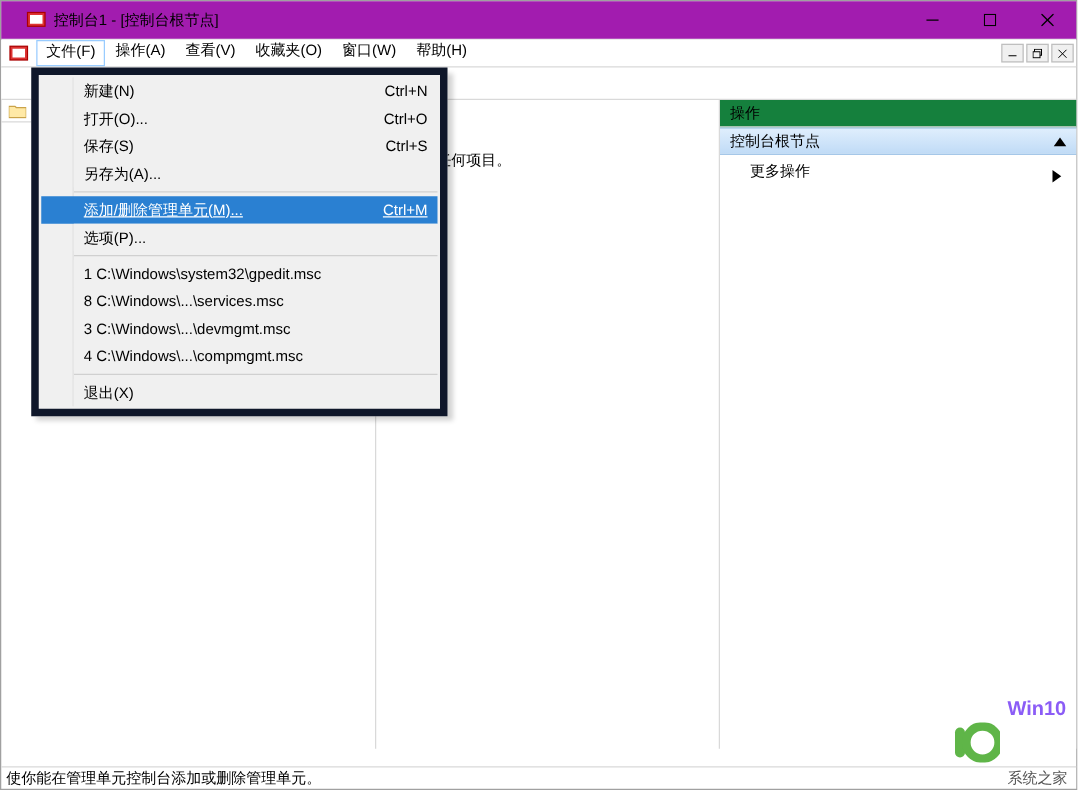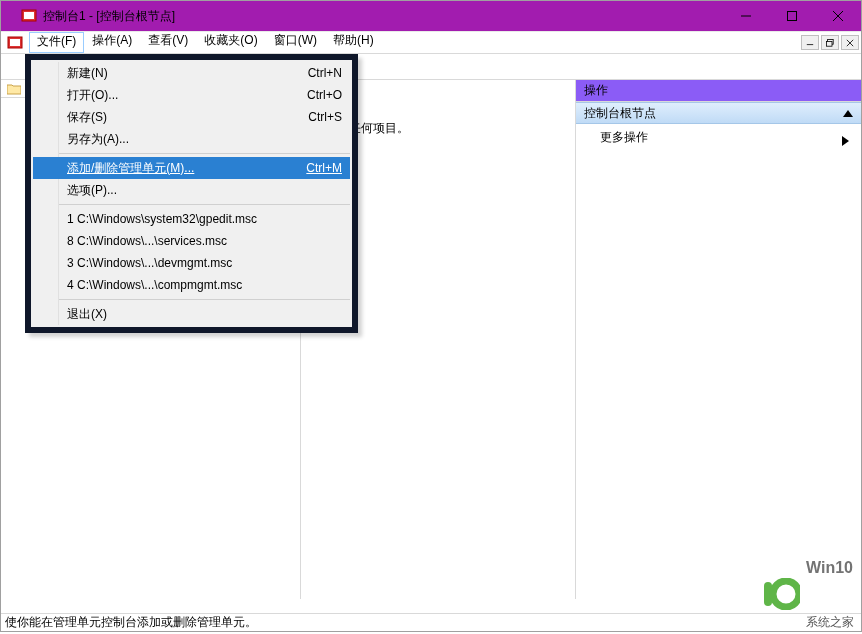--- a/index.html
+++ b/index.html
@@ -16,40 +16,40 @@
     .menu-item.active { background: #cce8ff00; border: 1px solid #99ccff; padding: 0 7px; }
     .menu-right { margin-left: auto; display: flex; align-items: center; padding-right: 2px; gap: 0; }
     .mini-btn { width: 18px; height: 15px; border: 1px solid #bfbfbf; margin-left: 2px; display: flex; align-items: center; justify-content: center; background: #f0f0f0; }
     .toolbar { height: 26px; border-bottom: 1px solid #d9d9d9; background: #fff; }
     .content { flex: 1; display: flex; min-height: 0; }
     .left-pane { width: 300px; border-right: 1px solid #d9d9d9; display: flex; flex-direction: column; }
     .tree-hdr { height: 18px; border-bottom: 1px solid #d9d9d9; display:flex; align-items:center; padding-left:6px; }
     .tree-hdr .folder-icon { width:14px; height:12px; margin-right:4px;}
     .mid-pane { flex: 1; position: relative; display: flex; align-items: flex-start; justify-content: flex-start; padding-top: 40px; color: #000; }
     .right-pane { width: 286px; border-left: 1px solid #d9d9d9; background: #fff; display: flex; flex-direction: column; }
-    .right-hdr { height: 22px; background: #8b5cf6; border-bottom: 1px solid #d9d9d9; display:flex; align-items:center; padding-left:8px; font-weight: normal; }
+    .right-hdr { height: 22px; background: #15803d; border-bottom: 1px solid #d9d9d9; display:flex; align-items:center; padding-left:8px; font-weight: normal; }
     .right-sec { height: 22px; border-bottom: 1px solid #d9d9d9; display: flex; align-items: center; padding: 0 8px; justify-content: space-between;
                  background: linear-gradient(#dfeefd, #c0dbf6); border-top: 1px solid #a5c7e8; border-bottom: 1px solid #a5c7e8;}
     .right-row { height: 22px; display: flex; align-items: flex-end; justify-content: space-between; padding: 0 12px 0 24px; }
     .triangle-up { width:0; height:0; border-left:5px solid transparent; border-right:5px solid transparent; border-bottom:7px solid #000; }
     .triangle-right { width:0; height:0; border-top:5px solid transparent; border-bottom:5px solid transparent; border-left:7px solid #000; }
     .statusbar { height: 18px; border-top: 1px solid #d9d9d9; display: flex; align-items: center; padding-left: 4px; font-size: 12px; margin-top: 14px; }
 
     .dropdown { position: absolute; left: 25px; top: 54px; width: 333px; background: #f0f0f0; border: 6px solid #0f172a; box-shadow: 4px 4px 4px rgba(0,0,0,.18); padding: 2px;}
     .dd-inner { border-left: 26px solid #f0f0f0; position: relative; }
     .dd-gutter { position:absolute; left:-26px; top:0; bottom:0; width:26px; border-right:1px solid #e0e0e0; background: #f0f0f0;}
     .dd-row { height: 22px; display: flex; align-items: center; padding-left: 8px; padding-right: 8px; cursor: default; position: relative; background:#f0f0f0;}
     .dd-row.sel { background: #2a80d2; color: #ffffff; margin-left:-26px; padding-left:34px;text-decoration:underline;}
     .dd-row .label { flex: 1; }
     .dd-row .accel { color: inherit; margin-left: 24px; }
     .dd-sep { height: 1px; margin: 3px 0 3px 0; background: #d0d0d0; }
 
     .watermark { position: absolute; right: 8px; bottom: 6px; display: flex; align-items: center; gap: 6px; }
     .watermark .logo { width: 38px; height: 32px; display:flex; align-items:center;}
-    .watermark .txt1 { font-size: 16px; font-weight: bold; color: #737373; line-height: 1; }
+    .watermark .txt1 { font-size: 16px; font-weight: bold; color: #8b5cf6; line-height: 1; }
     .watermark .txt2 { font-size: 12px; color: #555; line-height: 1; margin-top: 40px; }
   </style>
 </head>
 <body>
 
 <div class="window">
   <div class="titlebar">
     <span class="app-icon">
       <svg viewBox="0 0 16 16">
           <rect x="1" y="2" width="14" height="11" fill="#d33" stroke="#a00"></rect>

